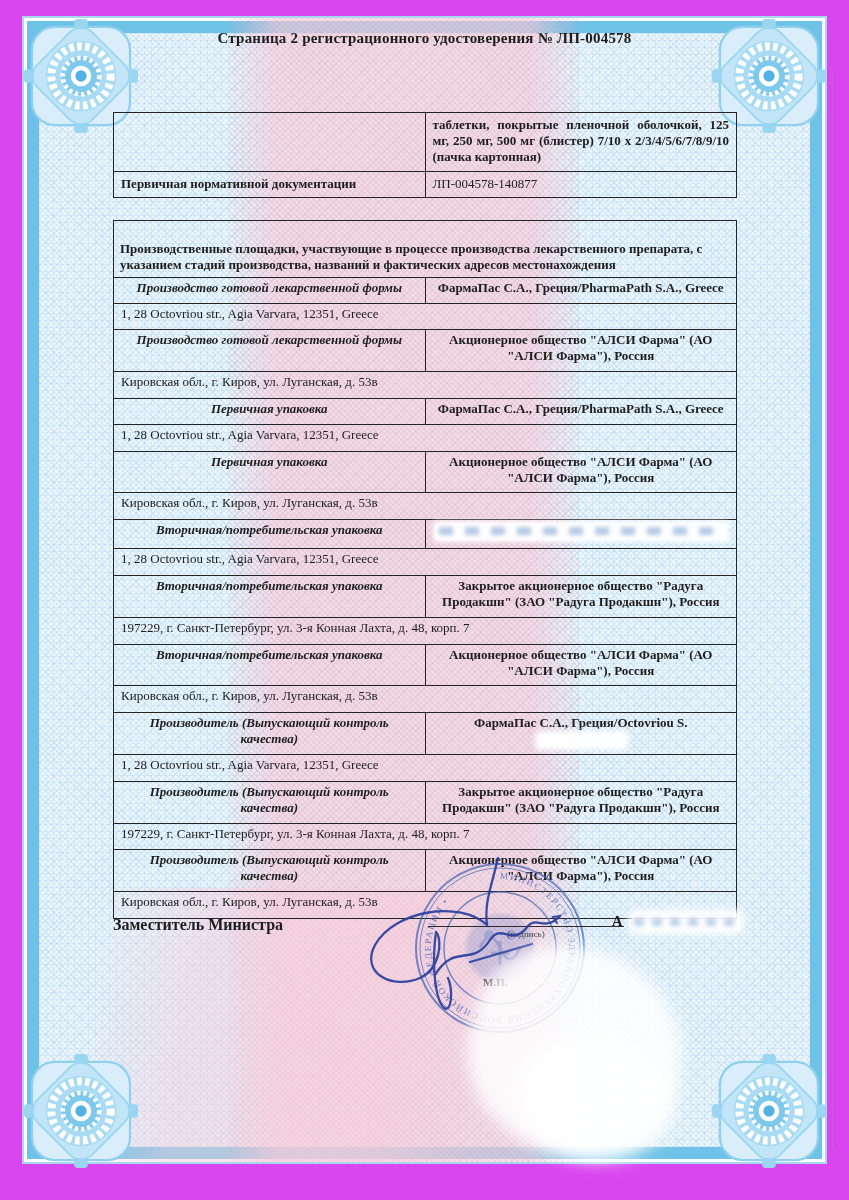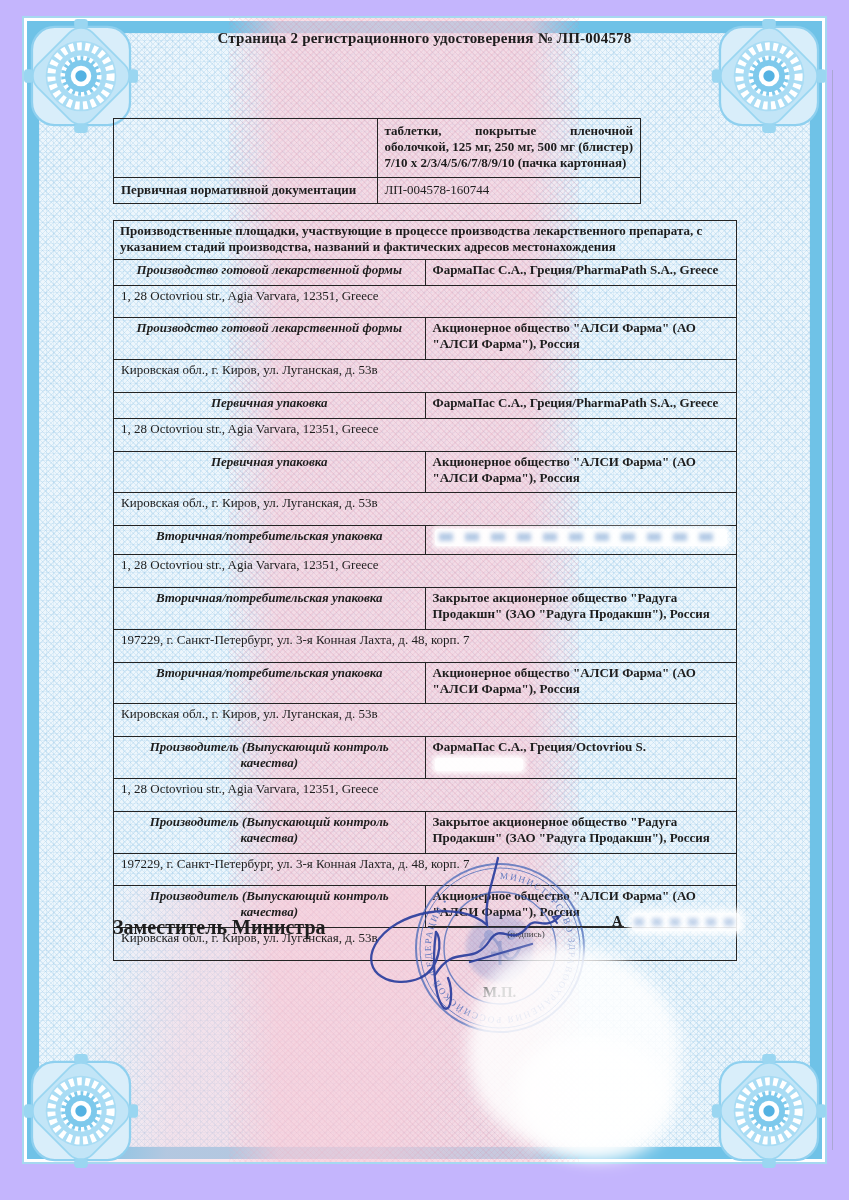--- a/index.html
+++ b/index.html
@@ -1,17 +1,17 @@
 <!DOCTYPE html>
 <html><head>
 <meta charset="utf-8">
 <style>
   * { margin:0; padding:0; box-sizing:border-box; }
   html,body { width:849px; height:1200px; background:#ffffff; font-family:"Liberation Serif", serif; color:#1d1d1d; }
-  .paper { position:absolute; inset:0; width:849px; height:1200px; background:#c4b5fd; overflow:hidden; }
+  .paper { position:absolute; inset:0; width:849px; height:1200px; background:#d946ef; overflow:hidden; }
 
   
   .frame { position:absolute; top:16px; left:22px; right:22px; bottom:36px;
            border:2px solid #a6d8f0; background:#ffffff;
            box-shadow: inset 0 0 0 3px #ffffff, inset 0 0 0 15px #6fc2e7, inset 0 0 0 17px #b9e2f5; }
   .guilloche { position:absolute; inset:15px; background-color:#edf6fc;
     background-image:
       repeating-linear-gradient(45deg,  rgba(118,182,224,0.20) 0 1px, transparent 1px 4px),
       repeating-linear-gradient(-45deg, rgba(118,182,224,0.20) 0 1px, transparent 1px 4px),
       repeating-linear-gradient(0deg,   rgba(118,182,224,0.13) 0 1px, transparent 1px 7px),
@@ -24,30 +24,30 @@
   .pinkblob { position:absolute; left:60px; width:420px; top:870px; bottom:0; transform:skewX(-10deg);
     background: linear-gradient(90deg, rgba(247,205,218,0) 0%, rgba(247,205,218,0.5) 25%, rgba(247,205,218,0.5) 75%, rgba(247,205,218,0) 100%); }
   .paper-edge { position:absolute; right:16px; top:70px; bottom:50px; width:1px; background:rgba(140,150,160,0.45); }
 
   .content { position:absolute; inset:0; }
   .doc-title { position:absolute; top:30px; left:0; right:0; text-align:center;
                font-size:15px; font-weight:600; letter-spacing:0.2px; }
 
   table { border-collapse:collapse; table-layout:fixed; }
   td { border:1.6px solid #242424; vertical-align:top; font-size:13px; line-height:1.22; }
-  .t1 { position:absolute; top:118px; left:113px; width:528px; }
+  .t1 { position:absolute; top:112px; left:113px; width:624px; }
   .t2 { position:absolute; top:220px; left:113px; width:624px; }
   .col-l { width:50%; }
   .col-r { width:50%; }
   .t1 td { padding:4px 7px 6px; }
   .t2 td { padding:2px 7px 7px; }
-  .t2 .hdr td { padding:2px 6px 4px; font-weight:700; }
-  .t2 .addr td { padding:2px 7px 14px; }
+  .t2 .hdr td { padding:20px 6px 4px; font-weight:700; }
+  .t2 .addr td { padding:2px 7px 8px; }
   .lbl { font-weight:700; font-style:italic;text-align:center; }
-  .val { font-weight:600; }
+  .val { font-weight:600;text-align:center; }
   .just { text-align:justify; text-align-last:left; font-weight:600; }
   .b { font-weight:700; }
 
   
   .wo-full { position:relative; height:17px; margin:1px 2px;
              background:rgba(255,255,255,0.95); border-radius:2px; box-shadow:0 0 4px 2px rgba(255,255,255,0.9); }
   .wo-full .remnant { position:absolute; top:4px; left:4px; right:10px; height:8px;
              background:repeating-linear-gradient(90deg, rgba(90,140,200,0.45) 0 14px, rgba(255,255,255,0) 14px 26px);
              filter:blur(2px); }
   .wo-inline { display:inline-block; width:88px; height:13px; vertical-align:middle; margin-left:2px;
@@ -55,24 +55,24 @@
   .wo-name { position:absolute; left:632px; top:913px; width:108px; height:18px;
              background:rgba(255,255,255,0.9); border-radius:3px; box-shadow:0 0 6px 4px rgba(255,255,255,0.85); }
   .wo-name .remnant { position:absolute; top:5px; left:2px; right:4px; height:8px;
              background:repeating-linear-gradient(90deg, rgba(110,150,205,0.4) 0 10px, rgba(255,255,255,0) 10px 18px);
              filter:blur(2px); }
   .smudge { position:absolute; background:rgba(255,255,255,0.85); filter:blur(8px); }
   .smudge.s1 { left:468px; top:948px; width:215px; height:205px; transform:rotate(14deg); border-radius:45% 55% 50% 50%; }
   .smudge.s2 { left:515px; top:1035px; width:160px; height:125px; transform:rotate(8deg); border-radius:50%; }
 
   
-  .signer-title { position:absolute; left:113px; top:916px; font-size:20px; font-weight:700; }
+  .signer-title { position:absolute; left:113px; top:916px; font-size:16px; font-weight:700; }
   .sig-line { position:absolute; left:428px; top:926px; width:196px; height:0; border-top:1.4px solid #2c2c2c; }
   .sig-caption { position:absolute; left:448px; top:929px; width:156px; text-align:center; font-size:9px; color:#3a3a3a; }
-  .seal-caption { position:absolute; left:483px; top:976px; font-size:15px; font-weight:700;margin-top:8px; }
+  .seal-caption { position:absolute; left:483px; top:976px; font-size:11px; font-weight:700; }
   .signer-name { position:absolute; left:612px; top:913px; font-size:14.5px; font-weight:700; }
 
   .stamp-svg { position:absolute; left:405px; top:853px; width:190px; height:190px; opacity:0.88; }
   .sig-svg { position:absolute; left:340px; top:840px; width:310px; height:190px; }
 
   .rosette { position:absolute; width:114px; height:114px; }
   .rosette.tl { left:24px; top:19px; }
   .rosette.tr { right:23px; top:19px; }
   .rosette.bl { left:24px; bottom:32px; }
   .rosette.br { right:23px; bottom:32px; }
@@ -123,21 +123,21 @@
     <div class="doc-title">Страница 2 регистрационного удостоверения № ЛП-004578</div>
 
     <table class="t1">
       <tbody>
           <tr>
         <td class="col-l"></td>
         <td class="col-r just">таблетки, покрытые пленочной оболочкой, 125 мг, 250 мг, 500 мг (блистер) 7/10 х 2/3/4/5/6/7/8/9/10 (пачка картонная)</td>
       </tr>
       <tr>
         <td class="col-l b">Первичная нормативной документации</td>
-        <td class="col-r">ЛП-004578-160744</td>
+        <td class="col-r">ЛП-004578-140877</td>
       </tr>
     </tbody>
       </table>
 
     <table class="t2">
       <tbody>
           <tr class="hdr">
         <td colspan="2">Производственные площадки, участвующие в процессе производства лекарственного препарата, с указанием стадий производства, названий и фактических адресов местонахождения</td>
       </tr>
 

